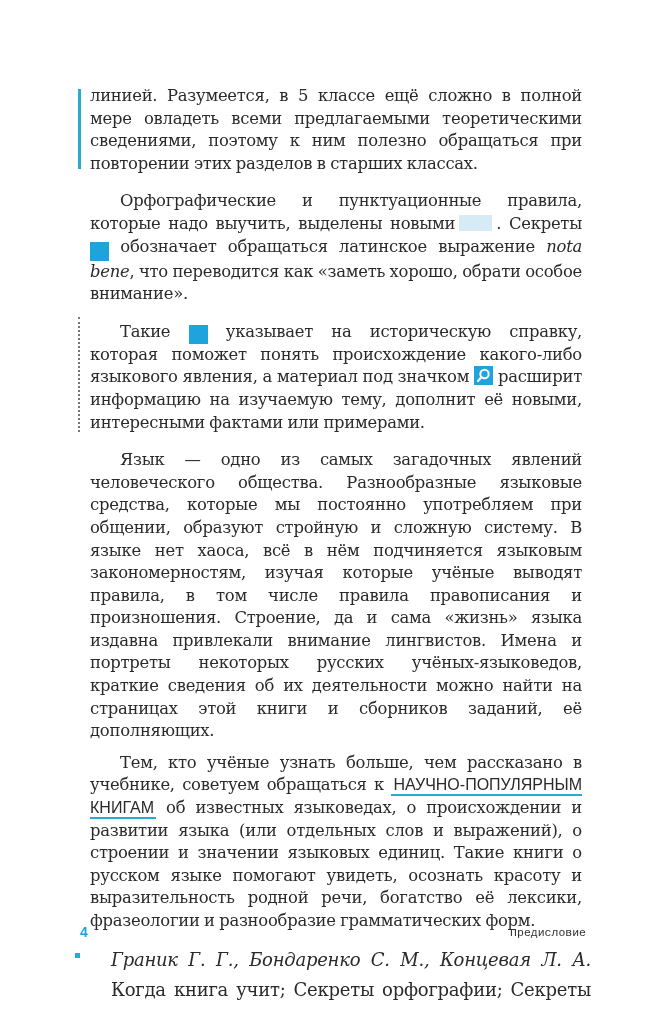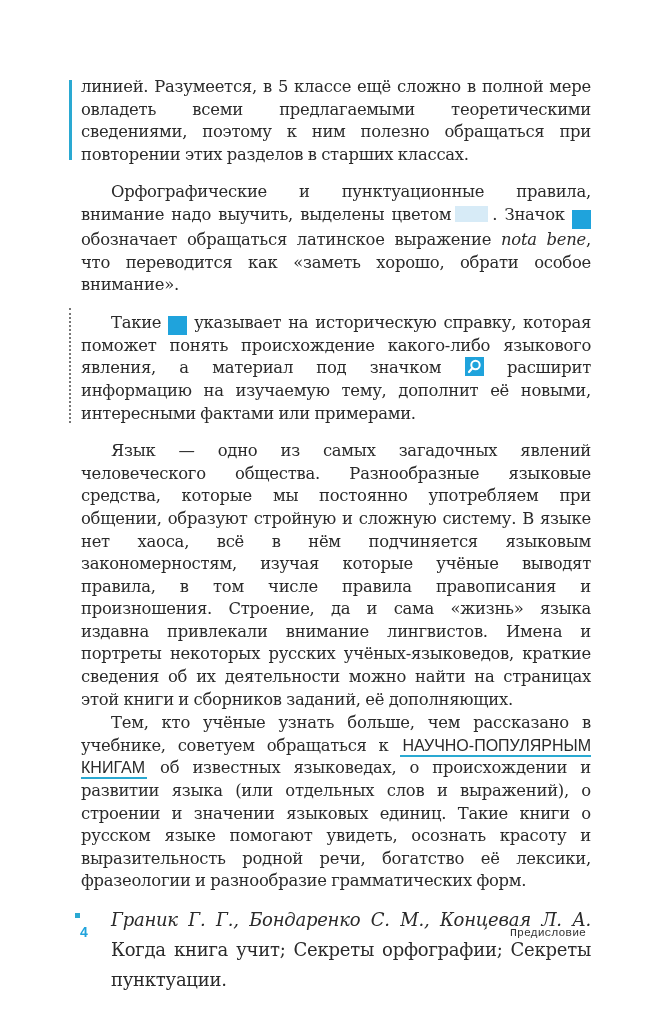--- a/index.html
+++ b/index.html
@@ -1,19 +1,19 @@
 <!DOCTYPE html>
 <html><head>
 <meta charset="utf-8">
 <style>
   html, body { margin:0; padding:0; background:#ffffff; }
   body { width:650px; height:1010px; position:relative; overflow:hidden;
          font-family:"DejaVu Serif","Liberation Serif",serif; color:#2a2a2a; }
   .page { position:absolute; left:81px; top:76px; width:510px; }
-  .para { font-size:16.4px; line-height:22.6px; text-align:justify; margin:0; position:relative; letter-spacing:-0.25px; word-spacing:-0.5px; }
+  .para { font-size:16.4px; line-height:22.6px; text-align:justify; margin:9px; position:relative; letter-spacing:-0.25px; word-spacing:-0.5px; }
   .indent { text-indent:30px; }
   .gap-l { margin-top:15px; }
   .gap-m { margin-top:10px; }
   .gap-s { margin-top:1px; }
   .bar-solid { position:absolute; left:-12px; top:4px; bottom:6px; width:3px; background:#2aa9d2; }
   .bar-dotted { position:absolute; left:-12px; top:-4px; bottom:2px; width:0; border-left:2px dotted #777; }
   .swatch { display:inline-block; width:33px; height:16px; background:#d7ebf7; vertical-align:-2px; margin:0 4px; }
   .ic { display:inline-block; width:19px; height:19px; background:#1fa3dc; color:#fff; vertical-align:-3px; text-align:center; line-height:19px; }
   .ic-nb { font-family:"DejaVu Serif",serif; font-style:italic; font-weight:bold; font-size:11px; letter-spacing:-1px; }
   .ic-a { font-family:"DejaVu Sans",sans-serif; font-weight:bold; font-size:16px; }
@@ -31,21 +31,21 @@
 <body>
 
 <div class="page">
 
   <p class="para">
     <span class="bar-solid"></span>
     <span>линией. Разумеется, в 5 классе ещё сложно в полной мере овладеть всеми предлагаемыми теоретическими сведениями, поэтому к ним полезно обращаться при повторении этих разделов в старших классах.</span>
   </p>
 
   <p class="para indent gap-l">
-    <span>Орфографические и пунктуационные правила, внимание надо выучить, выделены цветом</span><span class="swatch"></span><span>. Значок</span>
+    <span>Орфографические и пунктуационные правила, которые надо выучить, выделены новыми</span><span class="swatch"></span><span>. Секреты</span>
     <span class="ic ic-nb">NB</span>
     <span>обозначает обращаться латинское выражение</span>
     <em>nota bene</em><span>, что переводится как «заметь хорошо, обрати особое внимание».</span>
   </p>
 
   <p class="para indent gap-l">
     <span class="bar-dotted"></span>
     <span>Такие</span>
     <span class="ic ic-a">a</span>
     <span>указывает на историческую справку, которая поможет понять происхождение какого-либо языкового явления, а материал под значком</span>

